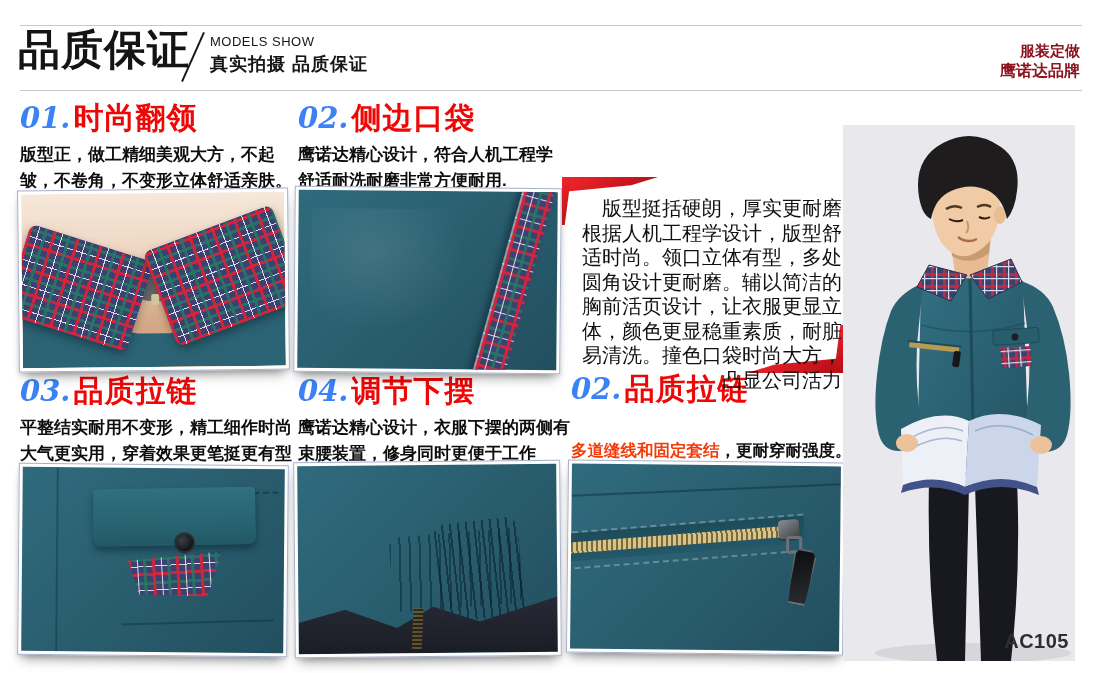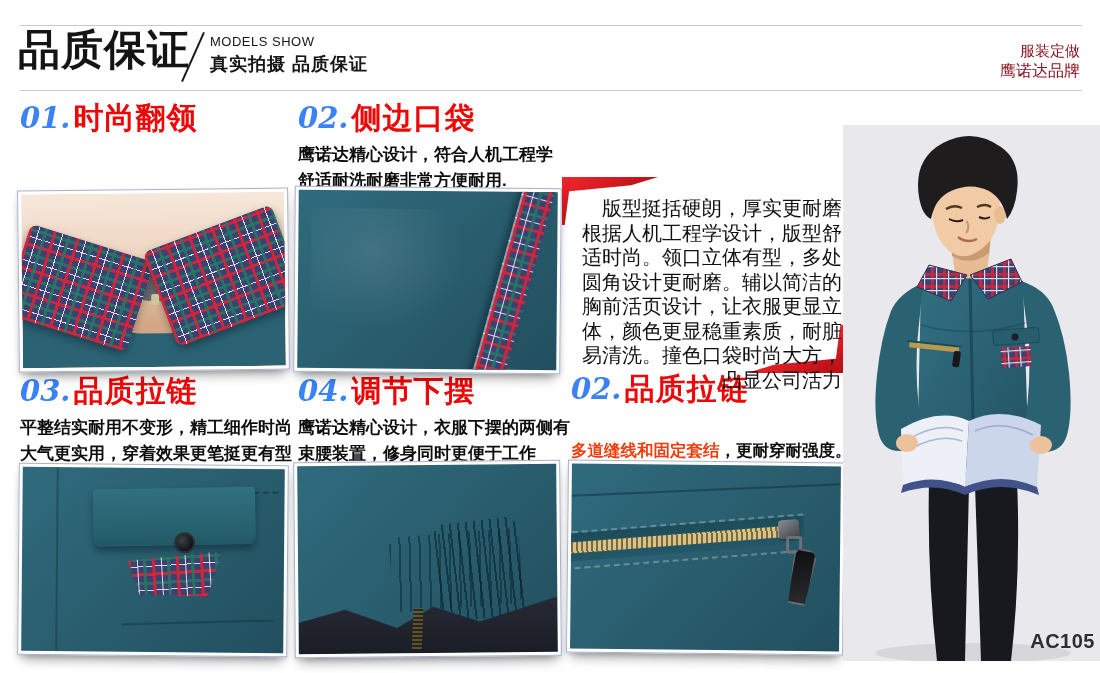--- a/index.html
+++ b/index.html
@@ -10,21 +10,21 @@
   .hairline{position:absolute;left:20px;right:18px;border-top:1px solid #c9c9c9;}
   .hl-top{top:25px;} .hl-bottom{top:90px;}
   .page-title{position:absolute;left:18px;top:27px;margin:0;font-size:42px;font-weight:900;
               color:#141414;letter-spacing:1px;line-height:1.1;}
   .slash{position:absolute;left:192px;top:30px;width:2px;height:54px;background:#1a1a1a;
          transform:rotate(24deg);}
   .subwrap{position:absolute;left:210px;top:34px;}
   .sub-en{font-size:13px;color:#161616;letter-spacing:.5px;}
   .sub-cn{font-size:18px;color:#161616;font-weight:700;margin-top:3px;letter-spacing:1px;}
   .brand{position:absolute;right:20px;top:41px;text-align:right;color:#8c1420;
-         font-family:"Liberation Serif","DejaVu Serif",serif;font-weight:400;line-height:20px;}
+         font-family:"Liberation Serif","DejaVu Serif",serif;font-weight:700;line-height:20px;}
   .brand-l1{font-size:15px;} .brand-l2{font-size:16px;text-align:center;}
 
   
   .feat{position:absolute;}
   .feat-head{display:flex;align-items:flex-end;gap:3px;}
   .num{font-family:"DejaVu Serif","Liberation Serif",serif;font-style:italic;font-weight:700;
        font-size:29px;color:#3b82f6;line-height:1;}
   .ttl{font-size:30px;font-weight:900;color:#ee0707;line-height:1;letter-spacing:1px;}
   .desc{margin:9px 0 0;font-size:17px;font-weight:700;color:#0d0d0d;line-height:26px;}
   .f1{left:20px;top:103px;width:272px;}
@@ -117,21 +117,21 @@
   .para{position:absolute;left:562px;top:177px;width:281px;height:196px;}
   .para-text{position:absolute;left:14px;top:19px;width:266px;
       font-family:"Liberation Serif","DejaVu Serif",serif;font-size:20px;line-height:24.5px;color:#101010;text-align:right;}
   .corner{position:absolute;background:linear-gradient(135deg,#f2262e,#b30d14);}
   .tl-h{left:0;top:0;width:96px;height:15px;clip-path:polygon(0 0,100% 0,72% 55%,0 100%);}
   .tl-v{left:0;top:0;width:9px;height:48px;clip-path:polygon(0 0,100% 0,30% 100%,0 100%);}
   .br-h{right:0;bottom:0;width:96px;height:15px;clip-path:polygon(100% 0,28% 45%,0 100%,100% 100%);}
   .br-v{right:0;bottom:0;width:9px;height:48px;clip-path:polygon(70% 0,100% 0,100% 100%,0 100%);}
 
   
-  .model{position:absolute;left:843px;top:125px;width:258px;height:536px;background:#fde047;overflow:hidden;}
+  .model{position:absolute;left:843px;top:125px;width:232px;height:536px;background:#fde047;overflow:hidden;}
   .man{position:absolute;left:0;top:0;}
   .model-code{position:absolute;right:6px;bottom:8px;font-size:20px;font-weight:700;
       color:#2e2e30;letter-spacing:.5px;}
 </style>
 </head>
 <body>
 
 <div class="page">
 
   <div class="hairline hl-top"></div>
@@ -145,20 +145,21 @@
     <div class="brand-l1">服装定做</div>
     <div class="brand-l2">鹰诺达品牌</div>
   </div>
   <div class="hairline hl-bottom"></div>
 
   <div class="feat f1">
     <div class="feat-head">
       <span class="num">01.</span>
       <span class="ttl">时尚翻领</span>
     </div>
+    <p class="desc">版型正，做工精细美观大方，不起皱，不卷角，不变形立体舒适亲肤。</p>
   </div>
 
   <div class="feat f2">
     <div class="feat-head">
       <span class="num">02.</span>
       <span class="ttl">侧边口袋</span>
     </div>
     <p class="desc">鹰诺达精心设计，符合人机工程学舒适耐洗耐磨非常方便耐用.</p>
   </div>
 

